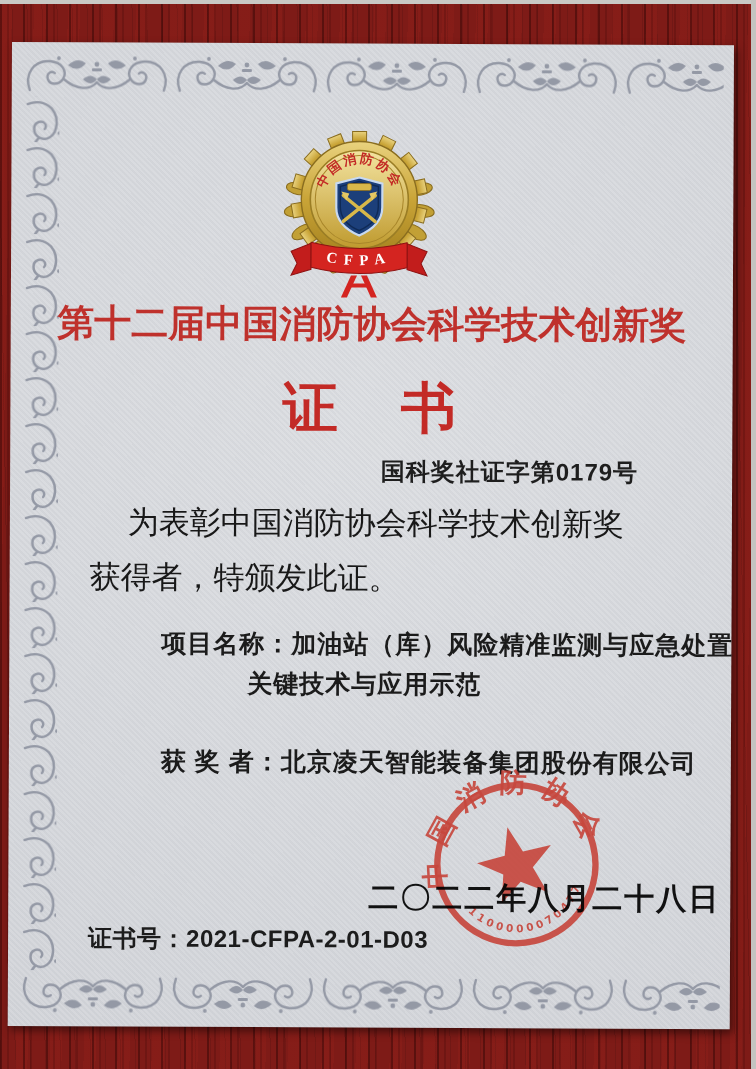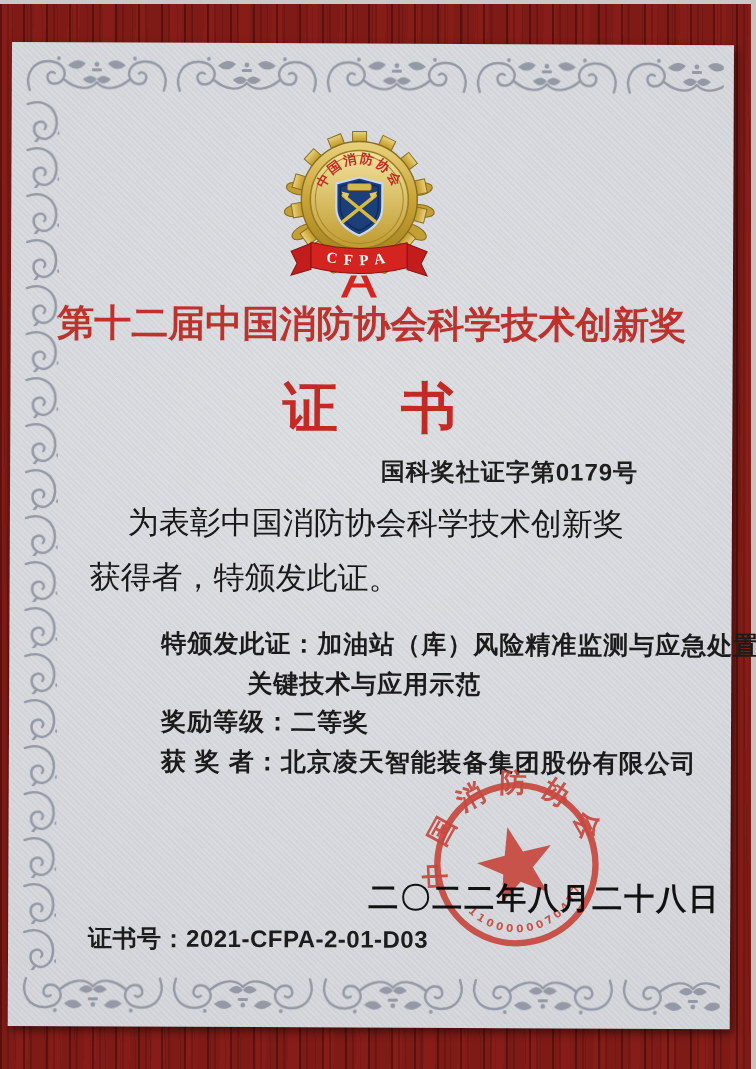--- a/index.html
+++ b/index.html
@@ -257,27 +257,24 @@
   <div class="subtitle">证　书</div>
 
   <div class="doc-number">国科奖社证字第0179号</div>
 
   <div class="body-text">
     <div class="line1">为表彰中国消防协会科学技术创新奖</div>
     <div class="line2">获得者，特颁发此证。</div>
   </div>
 
   <div class="field-row row-project">
-    <span>特颁发此证：</span><span>加油站（库）风险精准监测与应急处置</span>
+    <span>项目名称：</span><span>加油站（库）风险精准监测与应急处置</span>
   </div>
   <div class="field-row row-project2">关键技术与应用示范</div>
 
-  <div class="field-row row-grade">
-    <span>奖励等级：</span><span>二等奖</span>
-  </div>
 
   <div class="field-row row-winner">
     <span>获 奖 者：</span><span>北京凌天智能装备集团股份有限公司</span>
   </div>
 
   <svg class="seal" viewBox="-110 -110 220 220">
     <g transform="rotate(-14)">
       <circle r="79" fill="none" stroke="#c63c31" stroke-width="6.5" opacity=".92"></circle>
       <polygon points="0,-40 9.4,-12.9 38,-12.4 15.2,4.9 23.5,32.4 0,16 -23.5,32.4 -15.2,4.9 -38,-12.4 -9.4,-12.9" transform="translate(0,2)" fill="#c63c31" opacity=".92"></polygon>
       <path id="sealTop" d="M-62,38 A72.5,72.5 0 1 1 62,38" fill="none"></path>

